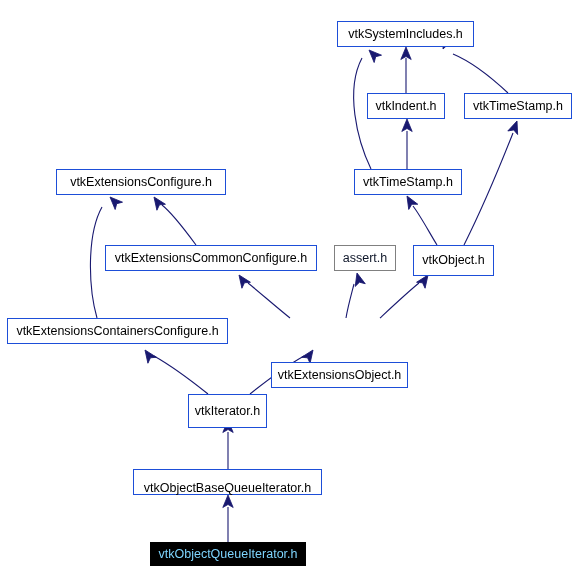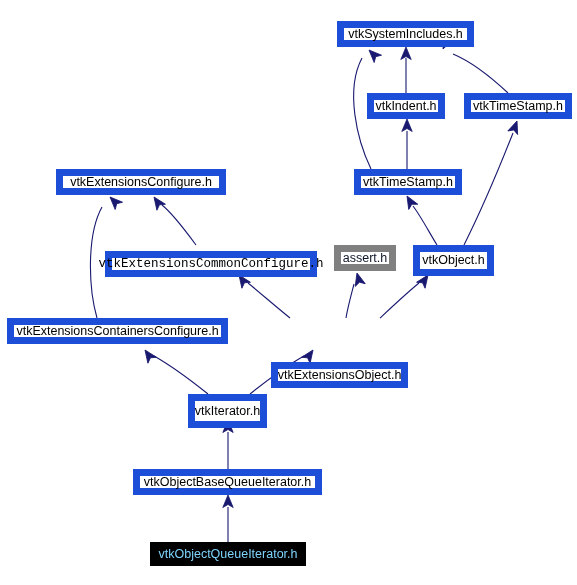--- a/index.html
+++ b/index.html
@@ -24,21 +24,21 @@
     height: 585px;
     pointer-events: none;
   }
   .node {
     position: absolute;
     box-sizing: border-box;
     display: flex;
     align-items: center;
     justify-content: center;
     background: #ffffff;
-    border: 7px solid #1d4ed8;
+    border: 1px solid #1d4ed8;
     color: #000000;
     font-size: 12.5px;
     line-height: 1;
     white-space: nowrap;
     letter-spacing: 0px;
     z-index: 5;
     cursor: default;
   }
   .node.external {
     border-color: #808080;
@@ -100,38 +100,38 @@
       </div>
       <div class="node" style="left: 464px; top: 93px; width: 108px; height: 26px;">
         <span class="node-label">vtkTimeStamp.h</span>
       </div>
       <div class="node" style="left: 354px; top: 169px; width: 108px; height: 26px;">
         <span class="node-label">vtkTimeStamp.h</span>
       </div>
       <div class="node" style="left: 56px; top: 169px; width: 170px; height: 26px;">
         <span class="node-label">vtkExtensionsConfigure.h</span>
       </div>
-      <div class="node" style="left: 105px; top: 251px; width: 212px; height: 26px; font-family: Liberation Mono, monospace;">
+      <div class="node" style="left: 105px; top: 245px; width: 212px; height: 26px;">
         <span class="node-label">vtkExtensionsCommonConfigure.h</span>
       </div>
       <div class="node external" style="left: 334px; top: 245px; width: 62px; height: 26px;">
         <span class="node-label">assert.h</span>
       </div>
       <div class="node" style="left: 413px; top: 245px; width: 81px; height: 31px;">
         <span class="node-label">vtkObject.h</span>
       </div>
       <div class="node" style="left: 7px; top: 318px; width: 221px; height: 26px;">
         <span class="node-label">vtkExtensionsContainersConfigure.h</span>
       </div>
       <div class="node" style="left: 271px; top: 318px; width: 137px; height: 26px; margin-top: 44px;">
         <span class="node-label">vtkExtensionsObject.h</span>
       </div>
       <div class="node" style="left: 188px; top: 394px; width: 79px; height: 34px;">
         <span class="node-label">vtkIterator.h</span>
       </div>
-      <div class="node" style="left: 133px; top: 469px; width: 189px; height: 26px;">
+      <div class="node" style="left: 133px; top: 469px; width: 189px; height: 26px; align-items: flex-end;">
         <span class="node-label">vtkObjectBaseQueueIterator.h</span>
       </div>
       <div class="node current" style="left: 150px; top: 542px; width: 156px; height: 24px;">
         <span class="node-label">vtkObjectQueueIterator.h</span>
       </div>
     </div>
 </div>
 
 </body></html>

